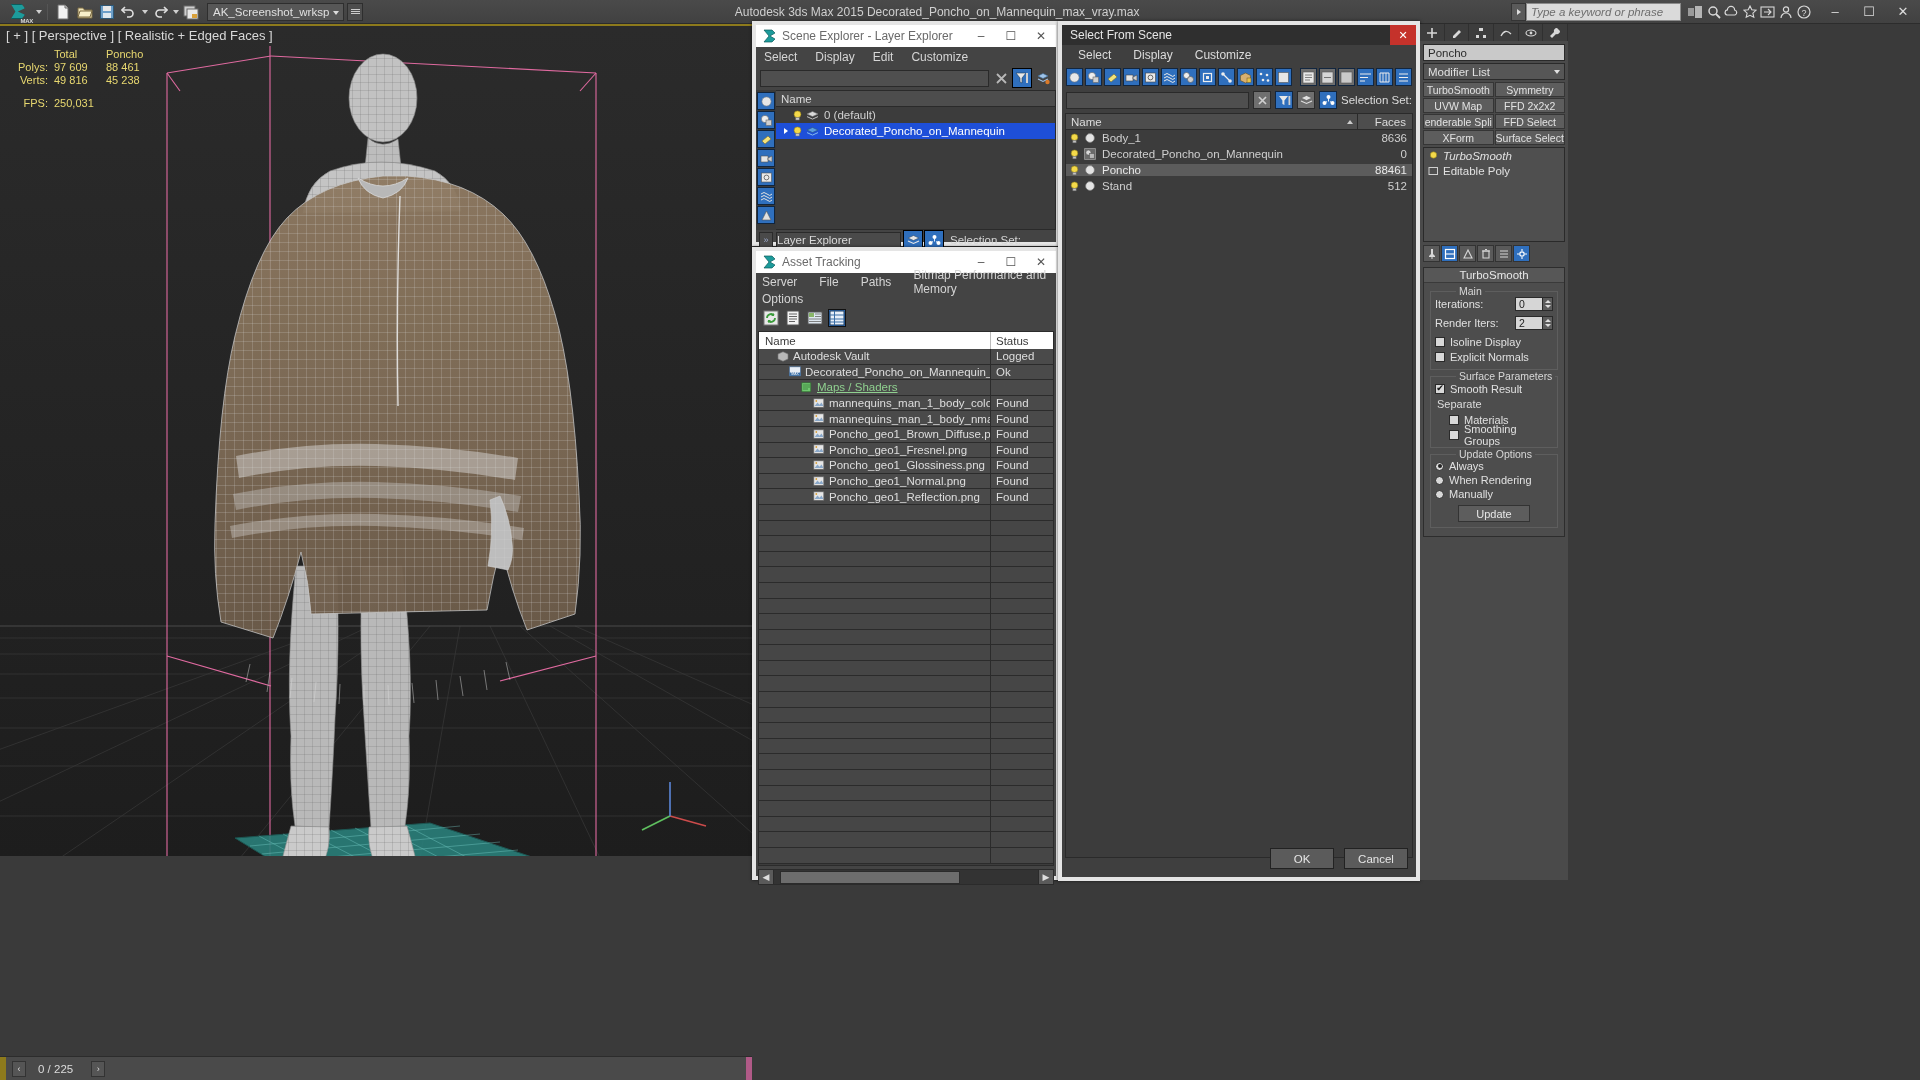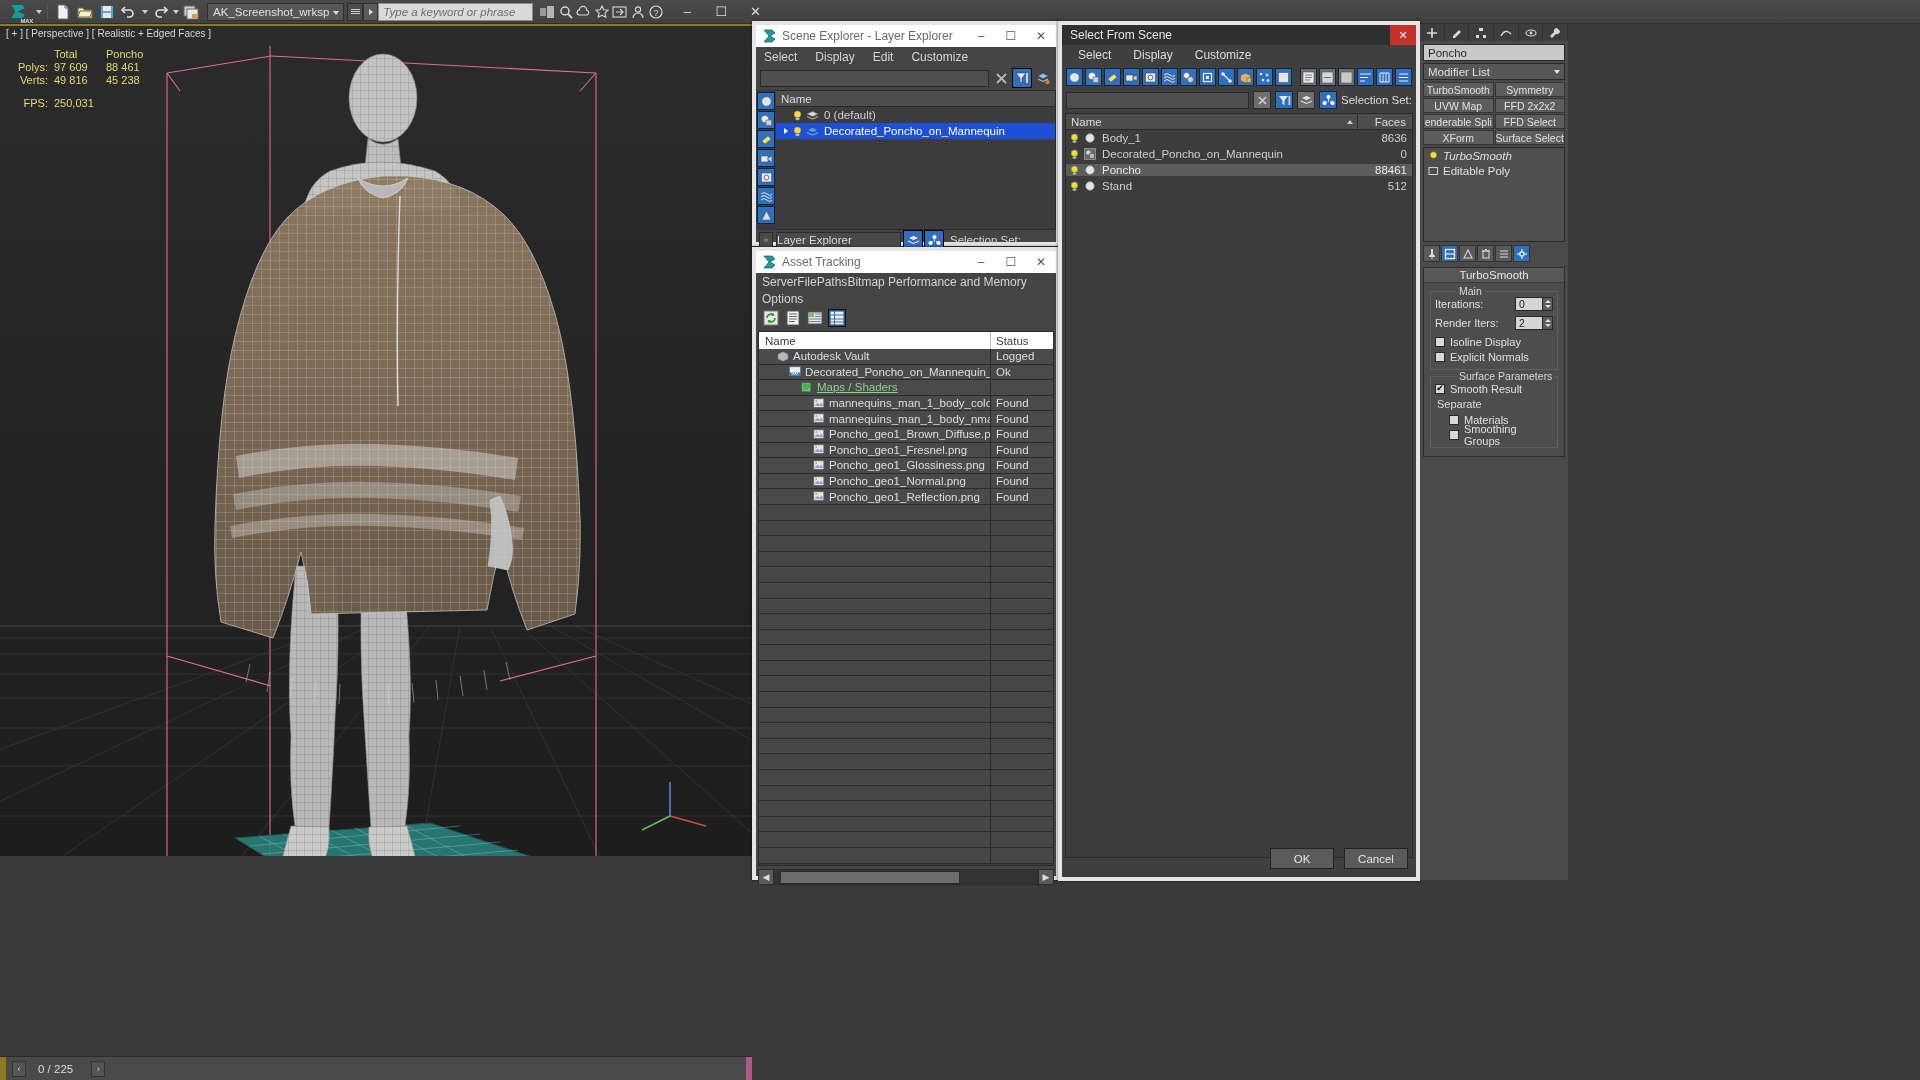--- a/index.html
+++ b/index.html
@@ -78,21 +78,21 @@
     color:#dcdcdc; font-size:13px; cursor:pointer;
   }
 
   
   .viewport {
     position: absolute; left: 0; top: 24px; width: 752px; height: 832px;
     background: #252525; overflow: hidden;
     border-top: 2px solid #8d7a1c;
   }
   .vp-label {
-    position: absolute; left: 6px; top: 2px; font-size: 10px; color: #d8d8d8;
+    position: absolute; left: 6px; top: 2px; font-size: 13px; color: #d8d8d8;
     white-space: nowrap; z-index: 5;
   }
   .vp-stats {
     position: absolute; left: 10px; top: 22px; font-size: 11px; color: #e8d870;
     z-index: 5; line-height: 13px;
   }
   .vp-stats table { border-collapse: collapse; }
   .vp-stats td { padding: 0 0 0 0; color:#e8d870; font-size:11px; }
   .vp-stats td.lbl { text-align: right; padding-right: 6px; }
   .vp-stats td.c1 { width: 52px; }
@@ -155,21 +155,21 @@
     height: 17px; background:#4a4a4a; border:1px solid #2a2a2a; flex:none; width: 125px;
     display:flex;align-items:center;font-size:11.5px;color:#d9d9d9; cursor:pointer;
   }
   .se-foot .chev { width:14px;height:17px;background:#4a4a4a;border:1px solid #2a2a2a;
     display:flex;align-items:center;justify-content:center;color:#9aa8c8;font-size:9px;cursor:pointer;}
   .se-foot .selset { font-size:11.5px; color:#d5d5d5; margin-left:4px; }
 
   
   #assetTracking { left: 752px; top: 247px; width: 308px; height: 633px; }
   .at-menus { padding-left:6px; }
-  .at-menus .row1 { display:flex; gap:0; height:17px; align-items:center; }
+  .at-menus .row1 { display:flex; gap:22px; height:17px; align-items:center; }
   .at-menus .row2 { height:17px; display:flex; align-items:center; }
   .at-toolbar { height: 22px; display:flex; align-items:center; gap:4px; padding-left:6px; background:#444; }
   .at-tb {
     width:18px;height:18px;display:flex;align-items:center;justify-content:center;cursor:pointer;
     border:1px solid transparent;
   }
   .at-tb.active { border:1px solid #111; background:#2f6fbd; }
   .at-table { background: #3c3c3c; margin: 2px 2px 0 2px; border:1px solid #2b2b2b; height: 535px; overflow:hidden;}
   .at-head { height:17px; display:flex; background:#ffffff; color:#3a3a3a; font-size:11.5px; }
   .at-head .h1 { flex:1; padding-left:6px; display:flex;align-items:center; border-right:1px solid #bbb;}
@@ -363,20 +363,21 @@
         </svg>
   </div>
 
   <div class="wrksp">AK_Screenshot_wrksp</div>
   <div class="wrksp-expand">
         <i></i>
         <i></i>
         <i></i>
       </div>
 
+  <div class="title-center">Autodesk 3ds Max  2015    Decorated_Poncho_on_Mannequin_max_vray.max</div>
 
   <div class="kw-arrow">
         <i></i>
       </div>
   <div class="kw-input">Type a keyword or phrase</div>
 
   <div class="tb-icons">
     <div class="tb-ic">
       <svg width="15" height="14" viewBox="0 0 15 14">
             <rect x="0" y="3" width="6" height="8" fill="#9a9a9a"></rect>
@@ -1435,20 +1436,36 @@
         <div class="cbx" style="margin-left:14px">
           <span class="box"></span>
           <span>Materials</span>
         </div>
         <div class="cbx" style="margin-left:14px">
           <span class="box"></span>
           <span>Smoothing Groups</span>
         </div>
       </div>
 
+      <div class="grp">
+        <span class="cap">Update Options</span>
+        <div class="rad">
+          <span class="dot on"></span>
+          <span>Always</span>
+        </div>
+        <div class="rad">
+          <span class="dot"></span>
+          <span>When Rendering</span>
+        </div>
+        <div class="rad">
+          <span class="dot"></span>
+          <span>Manually</span>
+        </div>
+        <div class="btn-wide">Update</div>
+      </div>
 
     </div>
   </div>
 </div>
 
 <div class="statusbar">
   <div class="sb-left"></div>
   <div class="sb-nav">
     <div class="nb">‹</div>
   </div>

